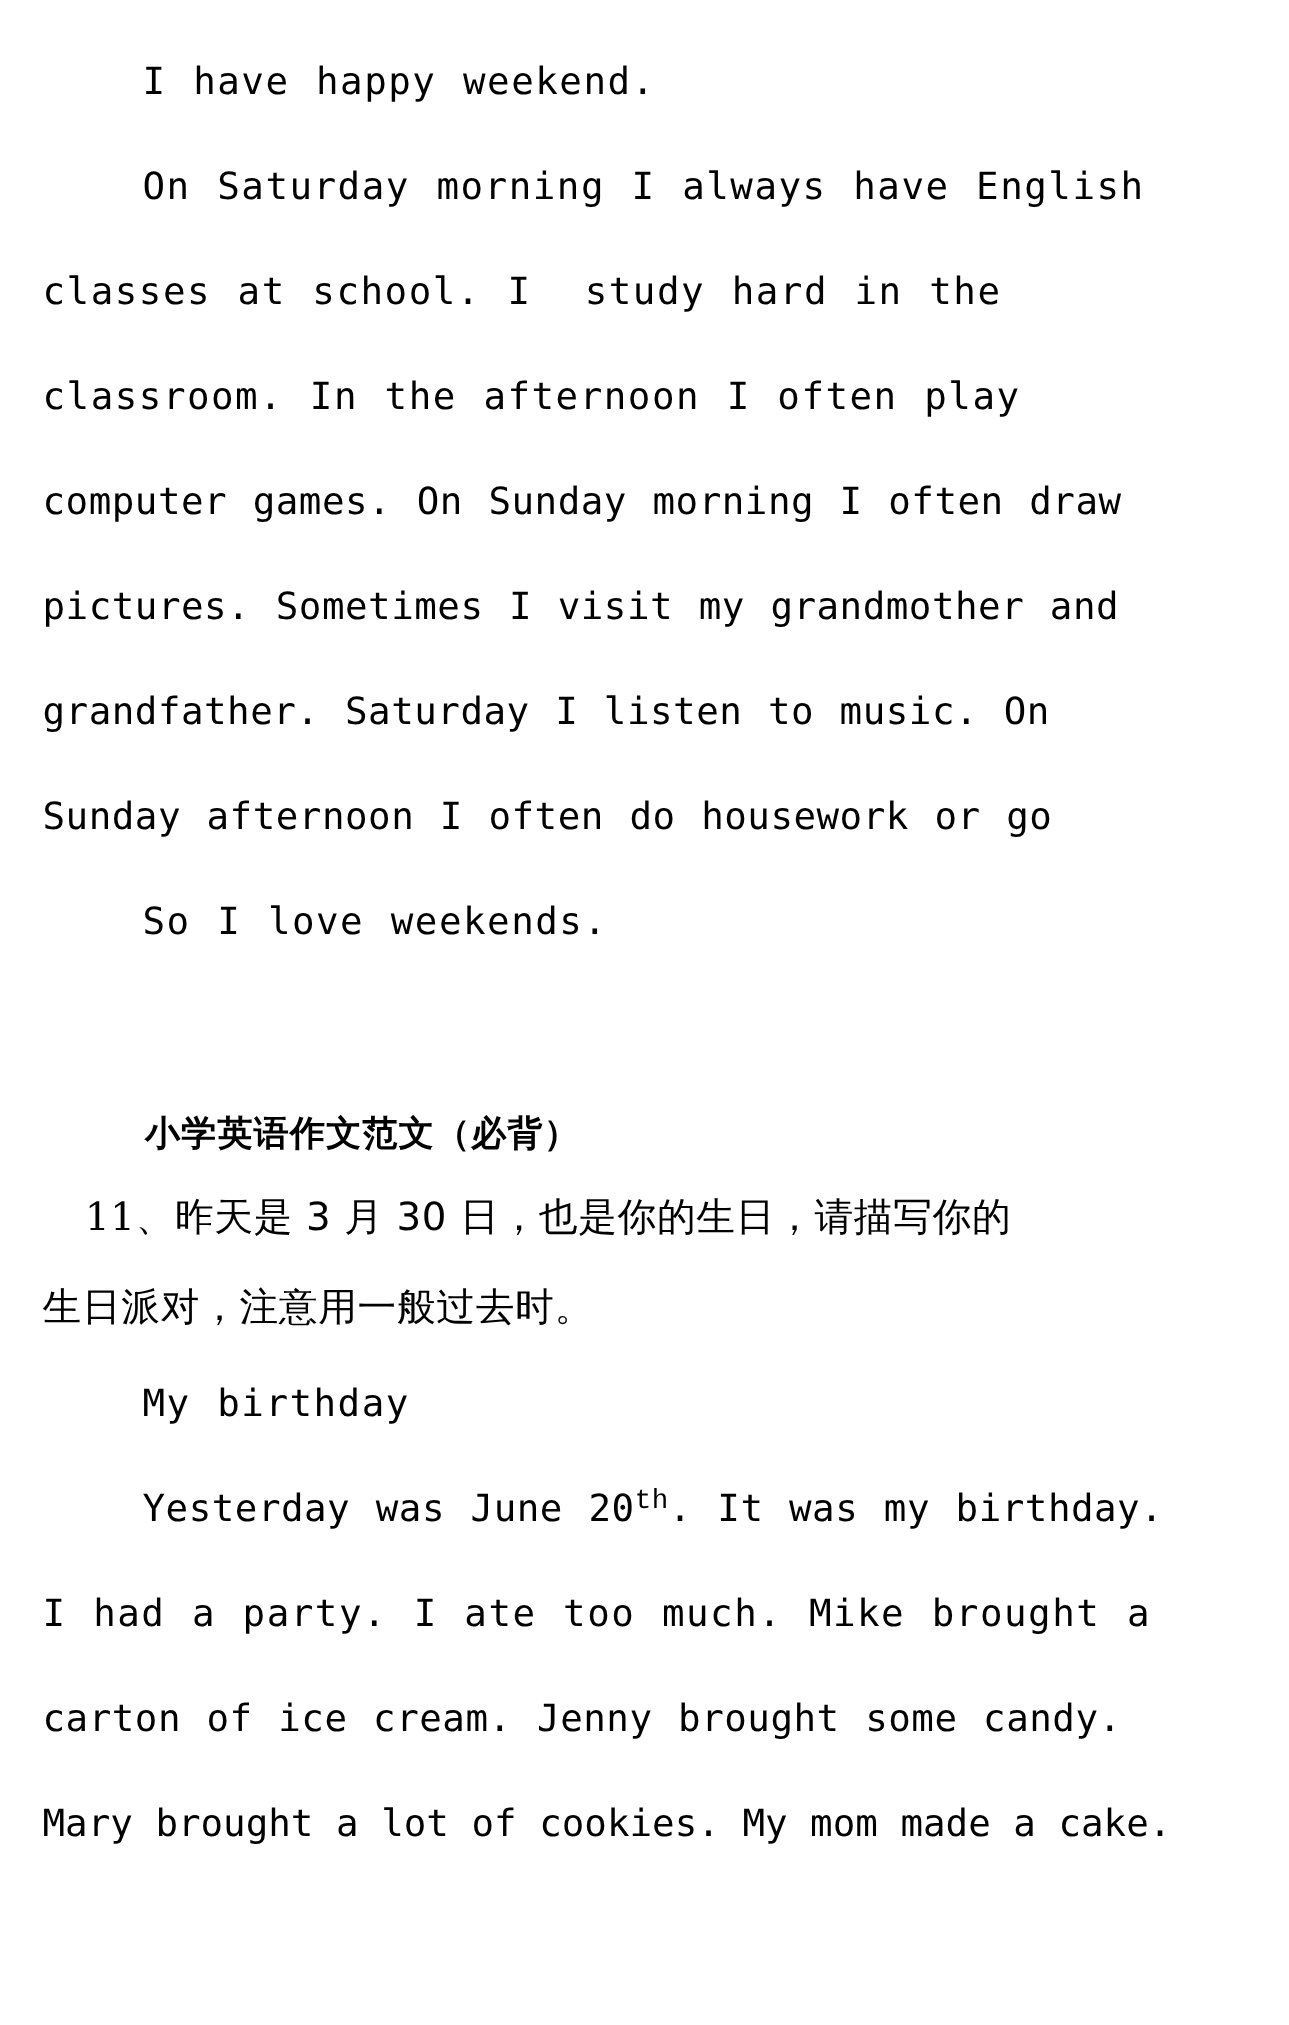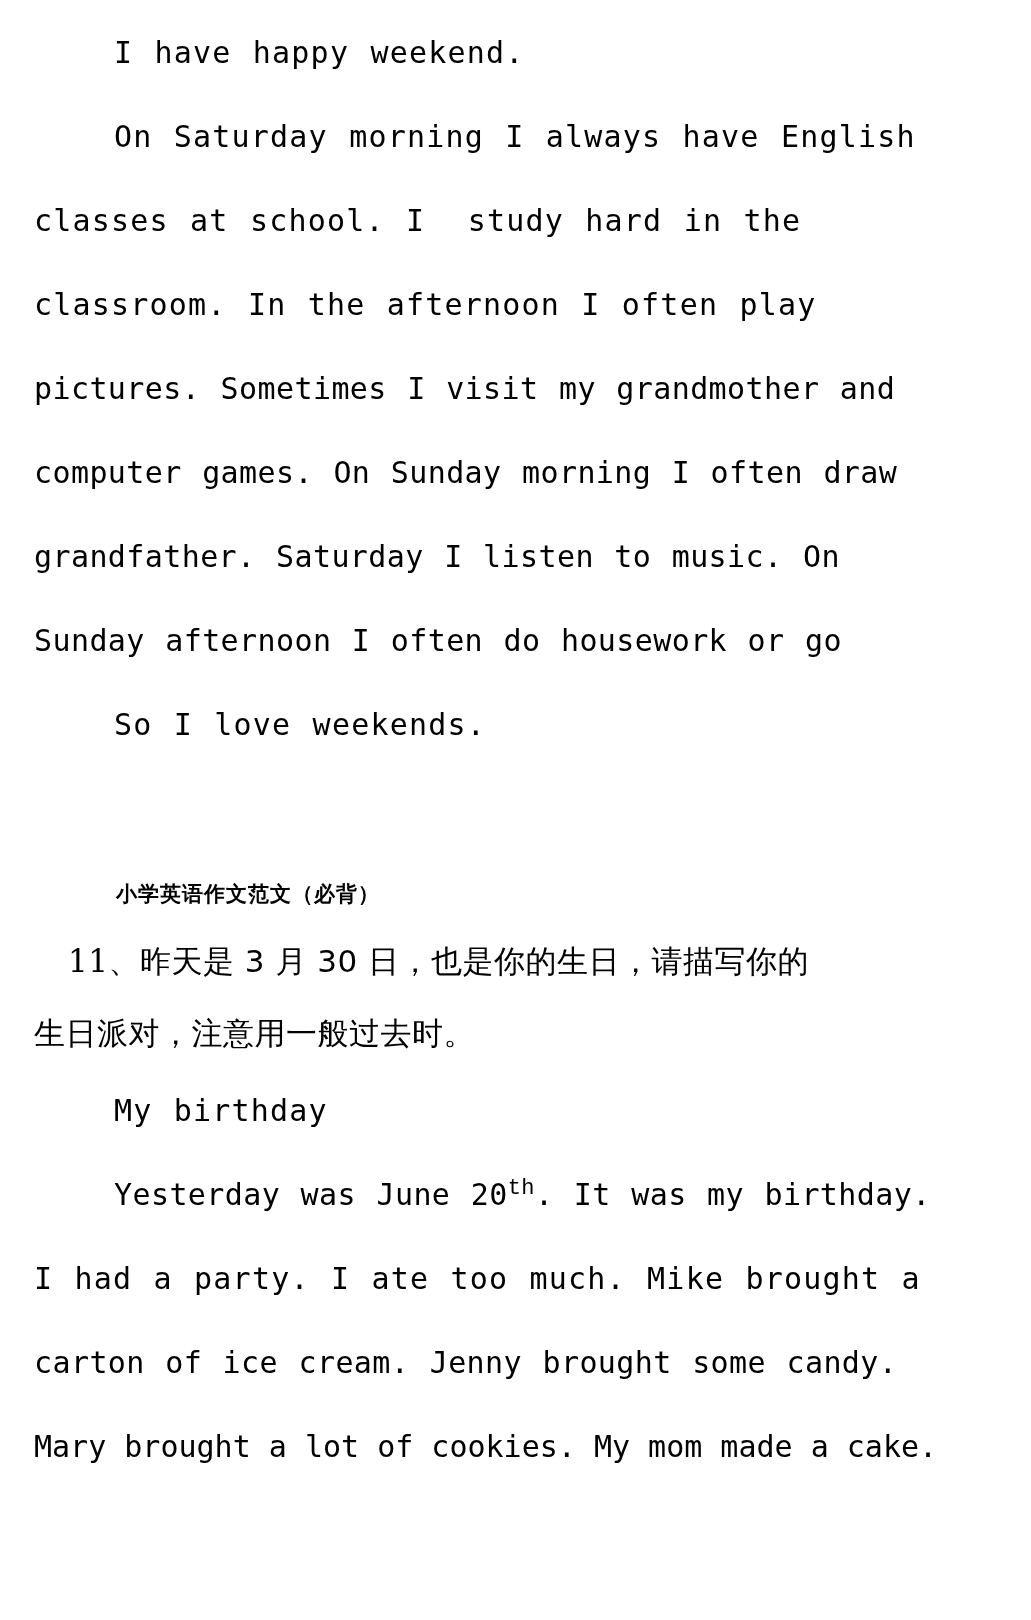--- a/index.html
+++ b/index.html
@@ -10,21 +10,21 @@
   .page {
     position: relative;
     width: 1031px;
     height: 1620px;
     background: #ffffff;
     overflow: hidden;
     font-family: "DejaVu Serif", serif;
     color: #000000;
   }
   .doc {
-    padding: 11px 34px 0 34px;
+    padding: 24px 34px 0 34px;
     box-sizing: border-box;
   }
   
   p.en {
     margin: 0;
     font-family: "DejaVu Sans Mono", monospace;
     font-size: 30px;
     line-height: 84px;
     letter-spacing: 1.2px;
     white-space: pre-wrap;
@@ -40,21 +40,21 @@
   p.en.semi {
     letter-spacing: 0.4px;
   }
   .gap-lg {
     height: 96px;
   }
   h2.cn-title {
     margin: 0;
     font-family: "DejaVu Sans", sans-serif;
     font-weight: bold;
-    font-size: 21px;
+    font-size: 28px;
     line-height: 62px;
     text-indent: 82px;
     letter-spacing: 1px;
   }
   p.cn {
     margin: 0;
     font-family: "DejaVu Sans", sans-serif;
     font-size: 31px;
     line-height: 72px;
     letter-spacing: 0.5px;
@@ -74,22 +74,22 @@
 <body>
 
 <div class="page">
   <div class="doc">
 
     <p class="en indent">I have happy weekend.</p>
 
     <p class="en indent">On Saturday morning I always have English</p>
     <p class="en">classes at school. I  study hard in the</p>
     <p class="en">classroom. In the afternoon I often play</p>
+    <p class="en semi">computer games. On Sunday morning I often draw</p>
     <p class="en semi">pictures. Sometimes I visit my grandmother and</p>
-    <p class="en semi">computer games. On Sunday morning I often draw</p>
     <p class="en semi">grandfather. Saturday I listen to music. On</p>
     <p class="en semi">Sunday afternoon I often do housework or go</p>
 
     <p class="en indent">So I love weekends.</p>
 
     <div class="gap-lg"></div>
 
     <h2 class="cn-title">小学英语作文范文（必背）</h2>
 
     <p class="cn"><span class="num">11</span><span>、昨天是 3 月 30 日，也是你的生日，请描写你的</span></p>

